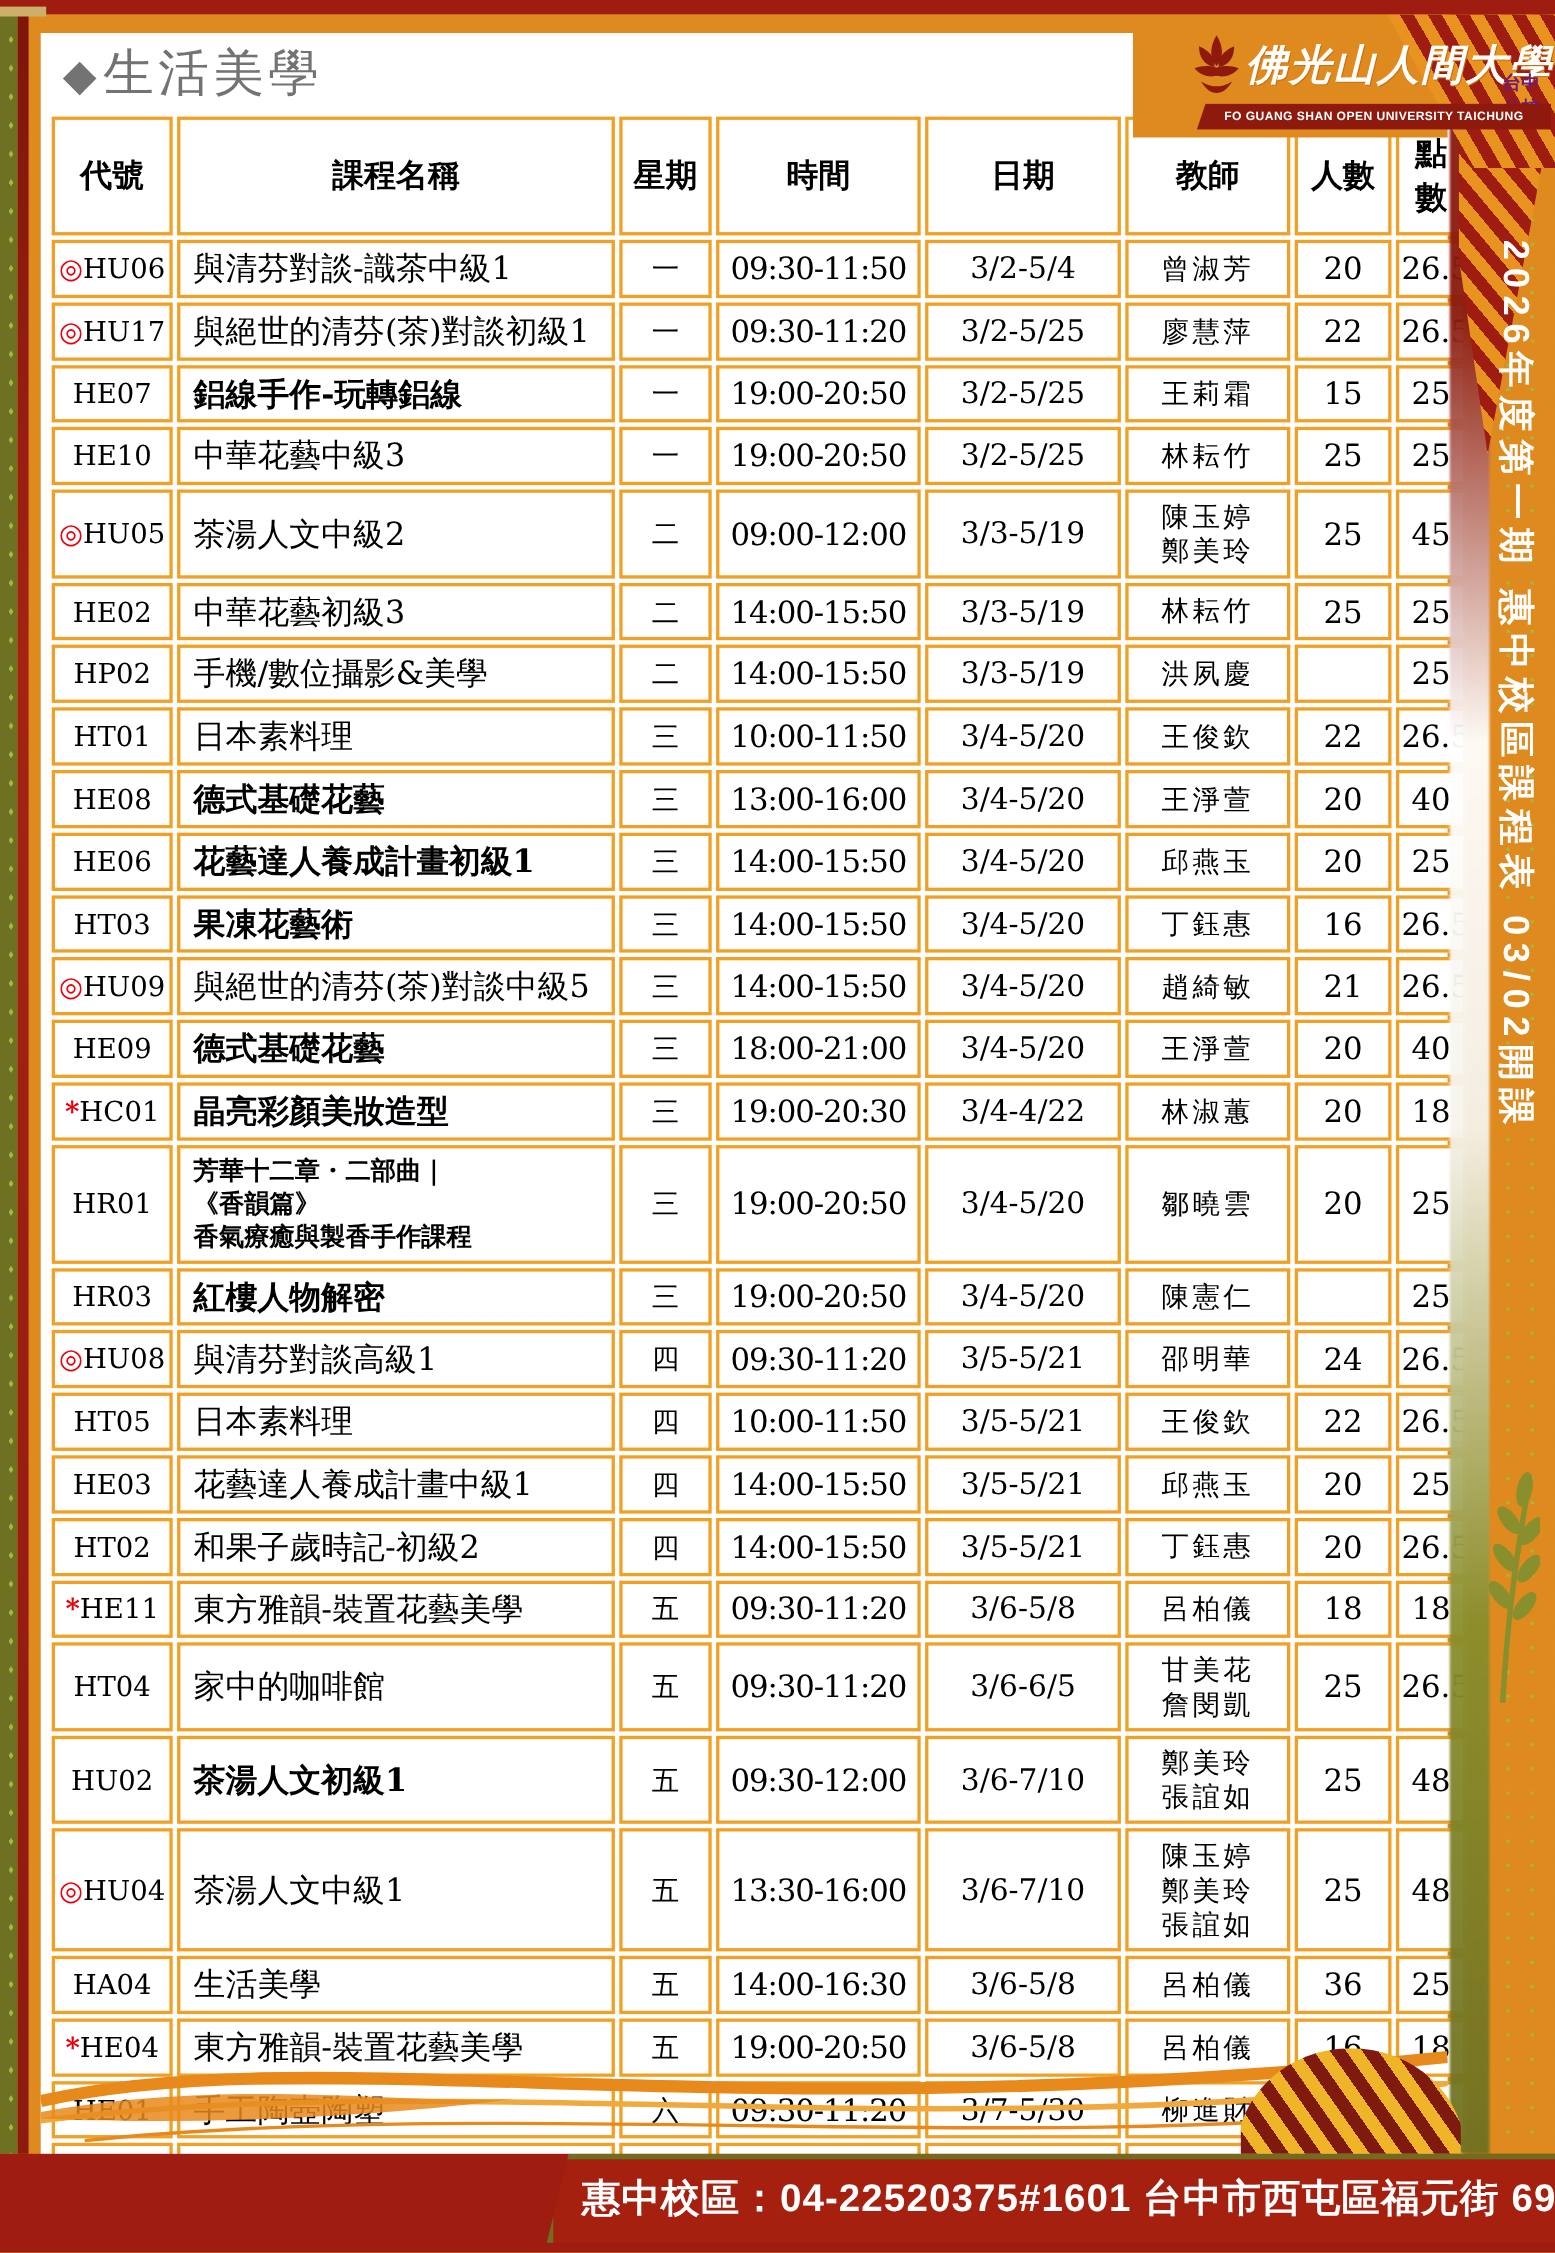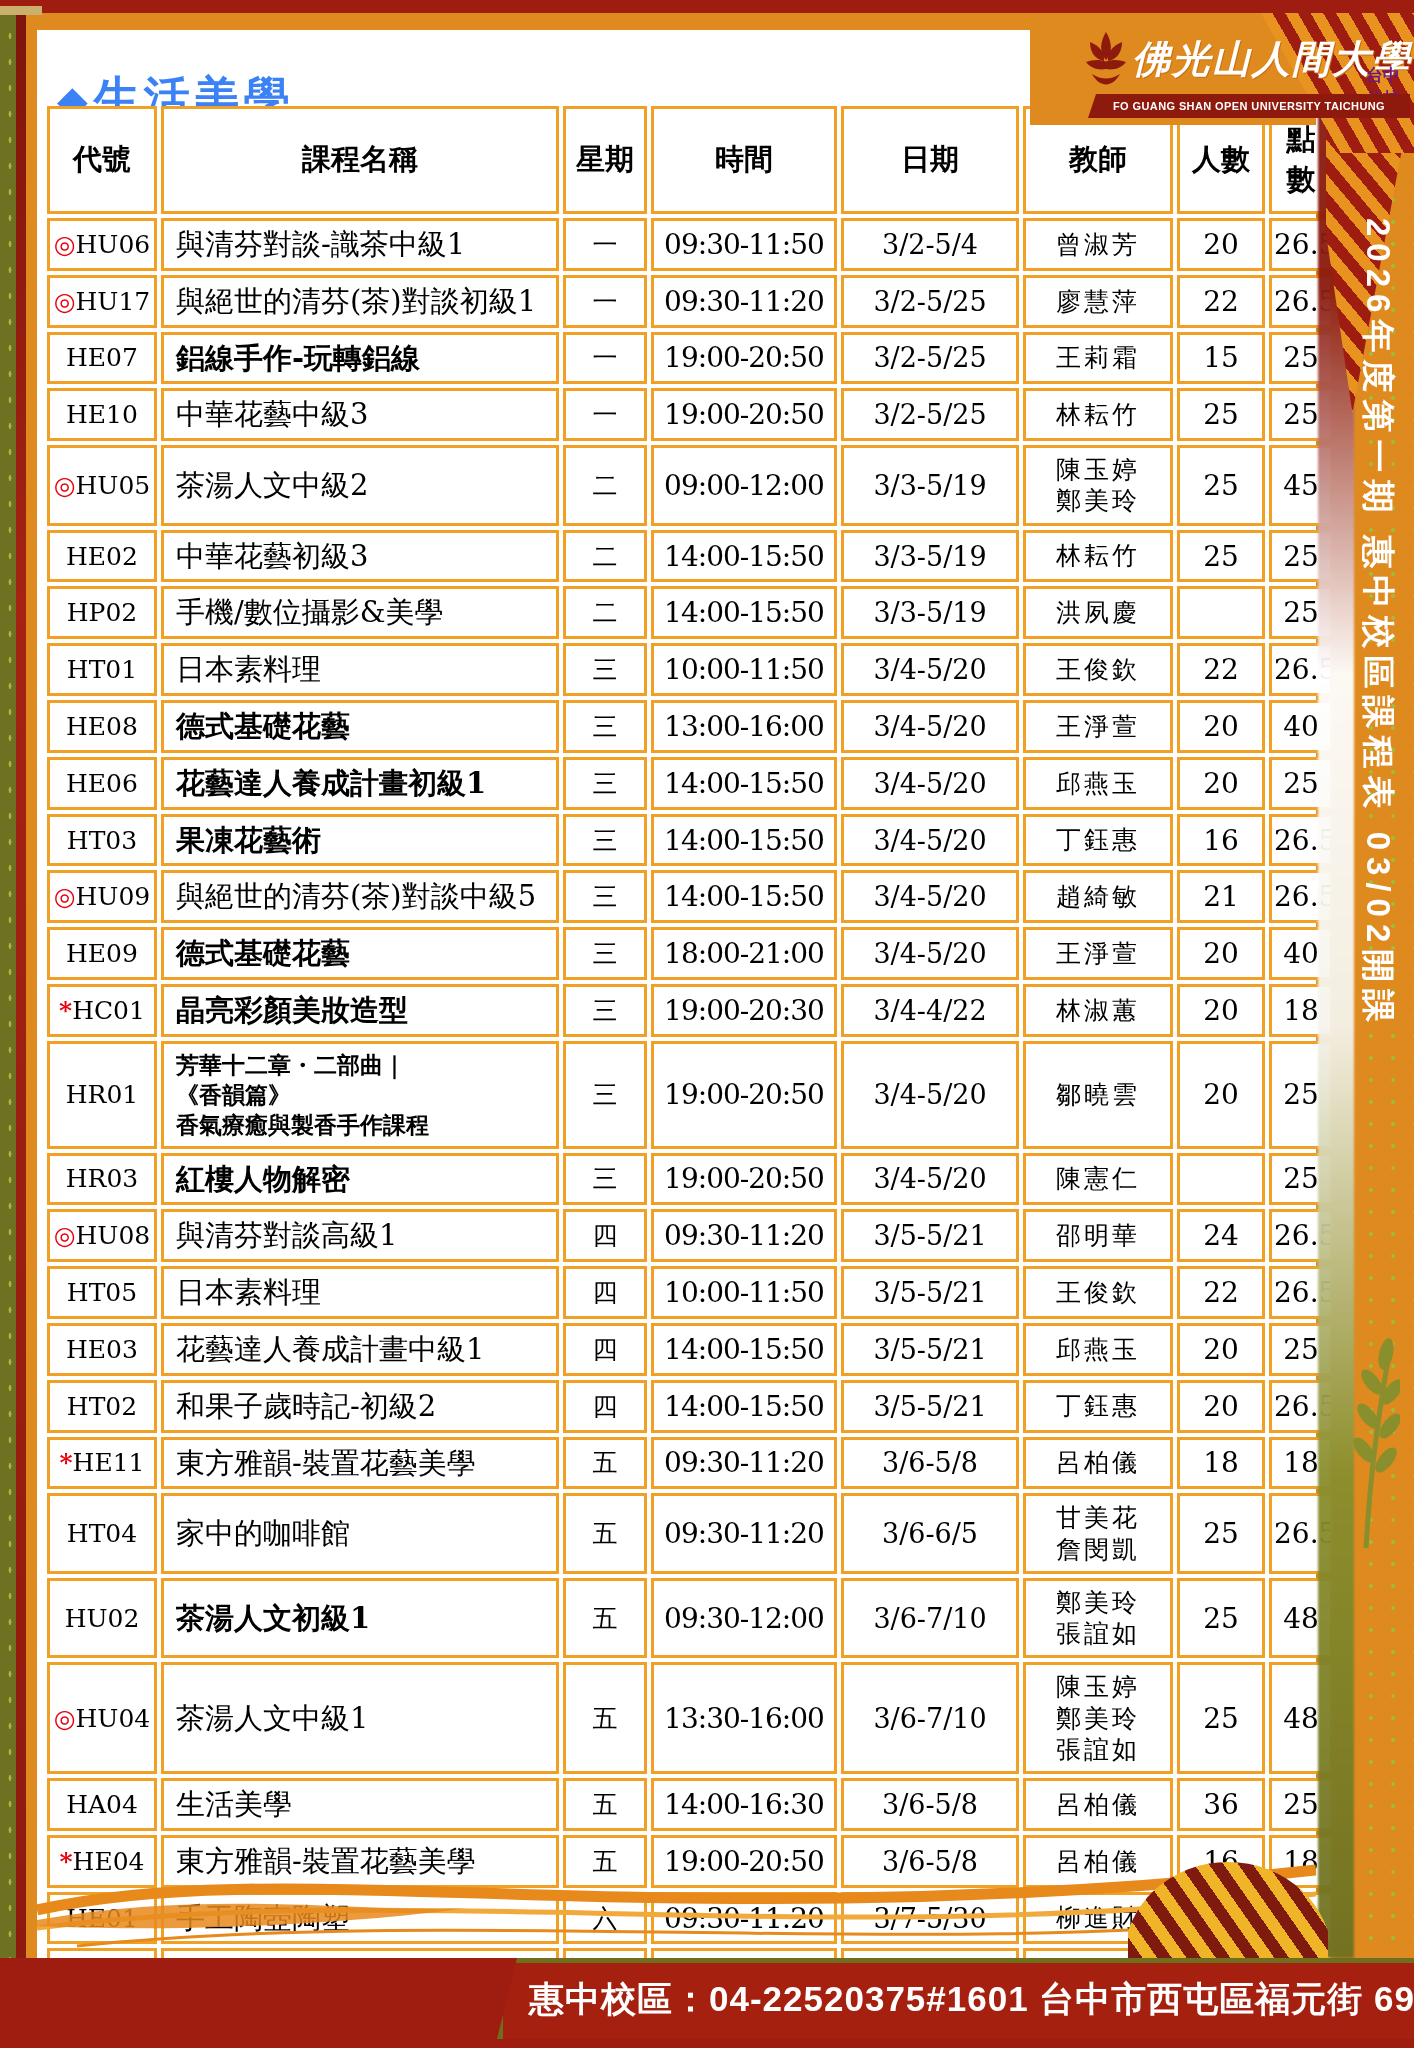--- a/index.html
+++ b/index.html
@@ -43,22 +43,22 @@
       font-weight:bold;font-style:italic;letter-spacing:2px;white-space:nowrap;
       text-shadow:1px 1px 0 #c96f10;font-family:Liberation Serif, serif;}
   .logo-branch{position:absolute;left:286px;top:44px;color:#701a75;font-size:17px;font-weight:bold;}
   .ribbon{position:absolute;left:8px;top:74px;width:322px;height:24px;background:#8E1A0E;
       color:#FFFFFF;font-family:"Liberation Sans",sans-serif;font-size:11px;font-weight:bold;
       letter-spacing:.4px;line-height:24px;text-align:center;
       clip-path:polygon(8px 0,100% 0,100% 100%,0 100%);}
 
   
   .panel{left:37px;top:30px;width:1279px;height:1930px;background:#FFFFFF;z-index:1;}
-  .section-title{position:absolute;left:20px;top:6px;color:#3b82f6;
-      font-size:46px;font-weight:bold;letter-spacing:4px;white-space:nowrap;z-index:2;margin-top:32px;}
+  .section-title{position:absolute;left:20px;top:6px;color:#737373;
+      font-size:46px;font-weight:normal;letter-spacing:4px;white-space:nowrap;z-index:2;}
   .diamond{font-size:40px;margin-right:2px;}
 
   
   .tablewrap{position:absolute;left:6px;top:72px;width:1266px;z-index:2;}
   table{border-collapse:separate;border-spacing:4px;table-layout:fixed;width:1262px;color:#000;}
   th,td{border:3px solid #F0A125;background:#fff;text-align:center;vertical-align:middle;
       padding:6px 2px;overflow:hidden;}
   th{font-size:29px;font-weight:bold;padding:11px 2px;}
   td.namecell{text-align:left;padding-left:12px;}
   .c-code{font-size:25px;}

